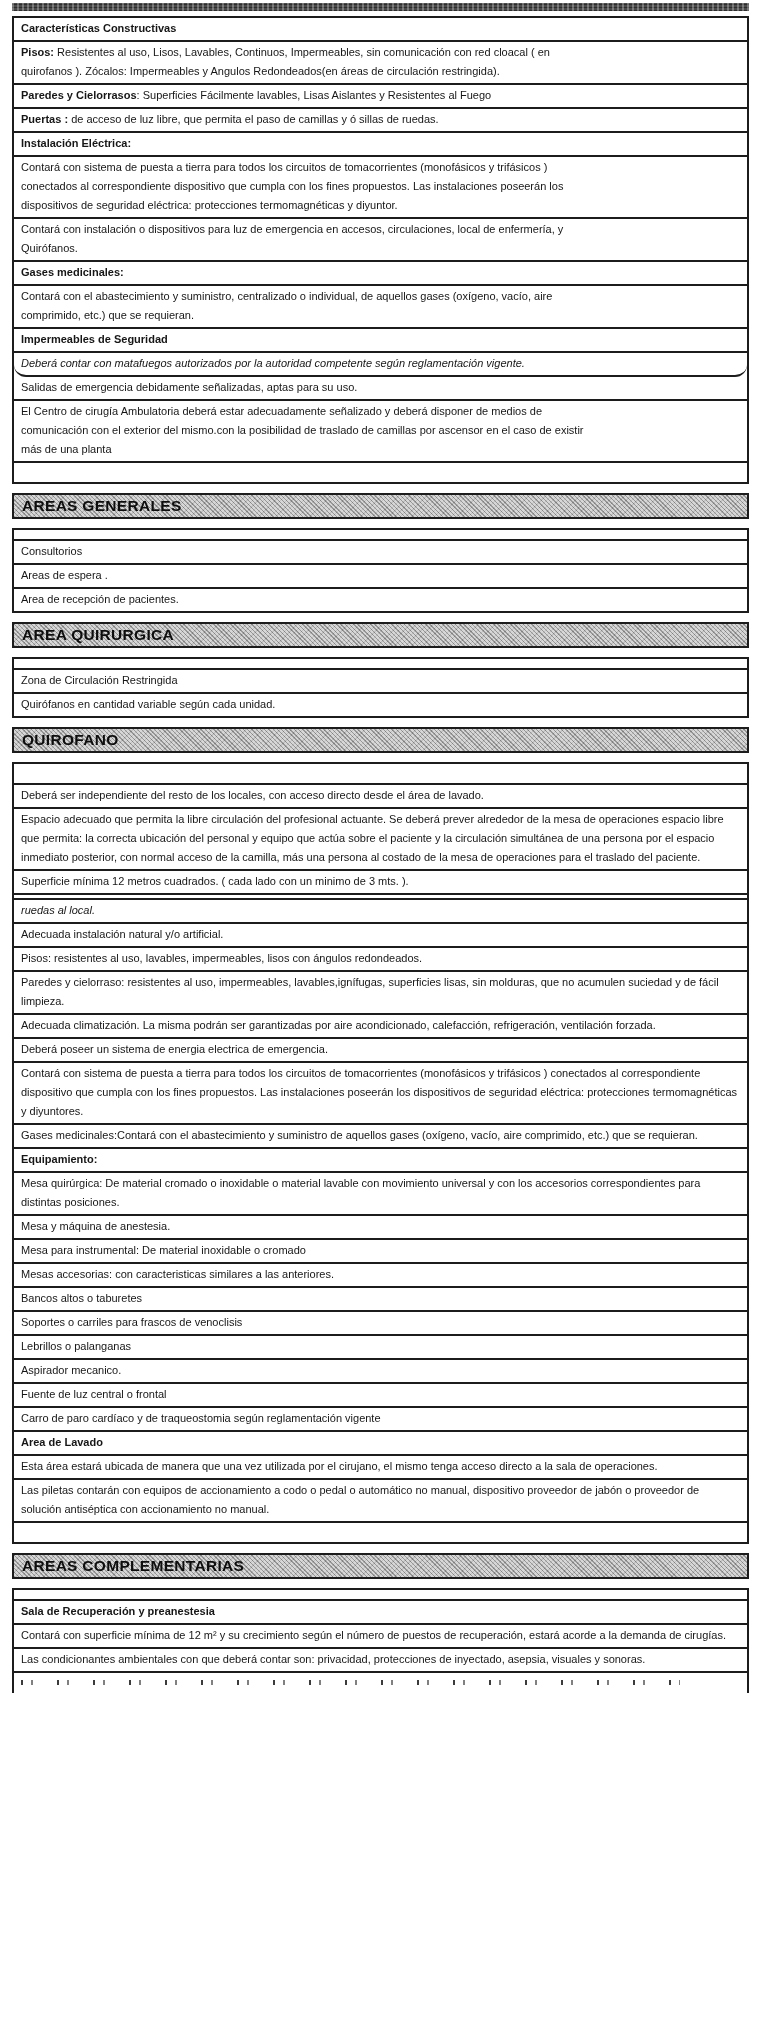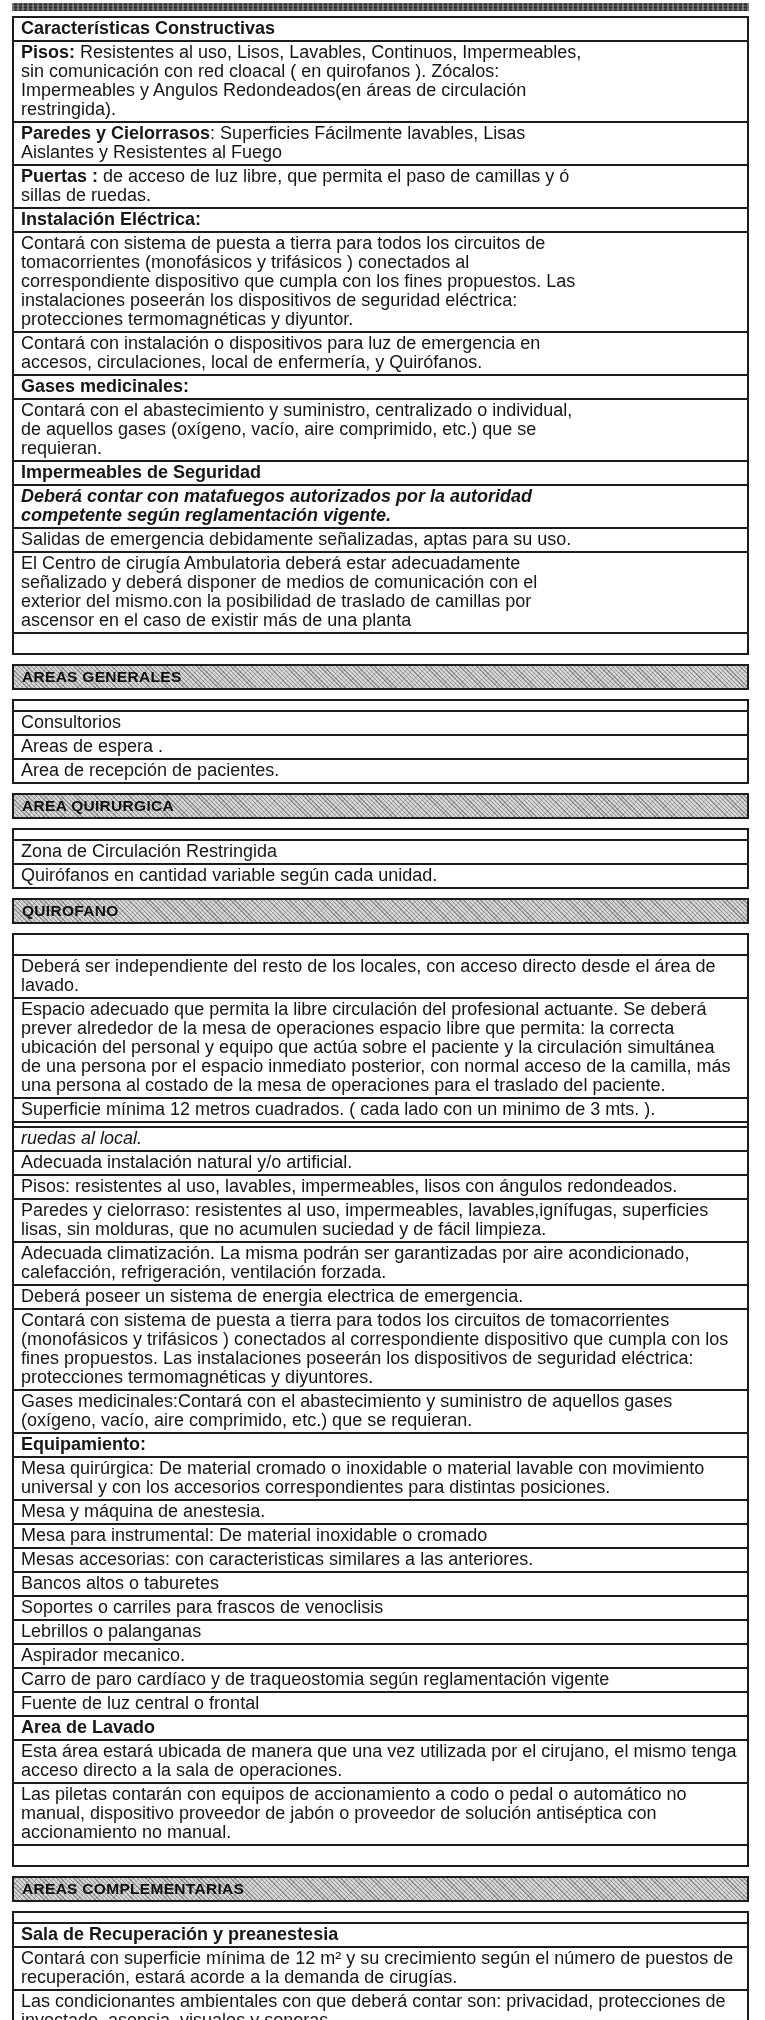--- a/index.html
+++ b/index.html
@@ -11,27 +11,27 @@
   #doc{padding:3px 16px 0 12px;}
   .top-strip{
     height:8px;margin-bottom:5px;background:#4b4b4b;
     background-image:repeating-linear-gradient(90deg,rgba(255,255,255,.28) 0 2px,transparent 2px 5px),
                      repeating-linear-gradient(0deg,rgba(0,0,0,.4) 0 1px,transparent 1px 3px);
   }
   .rtable{border:2px solid #1c1c1c;border-bottom:none;background:#fff;}
   .row{
     border-bottom:2px solid #1c1c1c;
     padding:1px 150px 2px 7px;
-    font-size:18px;line-height:19px;
+    font-size:11px;line-height:19px;
   }
   .rtable--wide .row{padding-right:10px;}
   .row--empty{height:19px;padding-top:0;padding-bottom:0;}
   .row--thin{height:9px;padding-top:0;padding-bottom:0;}
   .row--bold{font-weight:700;}
-  .row--bolditalic{font-weight:700;font-style:italic;}
+  .row--bolditalic{font-weight:400;font-style:italic;border-radius:13px;}
   .row--seam{border-top:2px solid #1c1c1c;margin-top:3px;font-style:italic;}
   .row--fragment{border-bottom:none;height:13px;padding-top:0;padding-bottom:0;}
   .lead{font-weight:700;}
   .specks{
     height:5px;margin-top:7px;width:92%;
     background:repeating-linear-gradient(90deg,rgba(25,25,25,.85) 0 2px,transparent 2px 10px,rgba(25,25,25,.55) 10px 12px,transparent 12px 36px);
   }
   .section-bar{
     margin:9px 0;border:2px solid #1c1c1c;
     height:22px;line-height:22px;padding-left:6px;
@@ -93,22 +93,22 @@
         <div class="row"><span>Gases medicinales:Contará con el abastecimiento y suministro de aquellos gases (oxígeno, vacío, aire comprimido, etc.) que se requieran.</span></div>
         <div class="row row--bold"><span>Equipamiento:</span></div>
         <div class="row"><span>Mesa quirúrgica: De material cromado o inoxidable o material lavable con movimiento universal y con los accesorios correspondientes para distintas posiciones.</span></div>
         <div class="row"><span>Mesa y máquina de anestesia.</span></div>
         <div class="row"><span>Mesa para instrumental: De material inoxidable o cromado</span></div>
         <div class="row"><span>Mesas accesorias: con caracteristicas similares a las anteriores.</span></div>
         <div class="row"><span>Bancos altos o taburetes</span></div>
         <div class="row"><span>Soportes o carriles para frascos de venoclisis</span></div>
         <div class="row"><span>Lebrillos o palanganas</span></div>
         <div class="row"><span>Aspirador mecanico.</span></div>
+        <div class="row"><span>Fuente de luz central o frontal</span></div>
         <div class="row"><span>Carro de paro cardíaco y de traqueostomia según reglamentación vigente</span></div>
-        <div class="row"><span>Fuente de luz central o frontal</span></div>
         <div class="row row--bold"><span>Area de Lavado</span></div>
         <div class="row"><span>Esta área estará ubicada de manera que una vez utilizada por el cirujano, el mismo tenga acceso directo a la sala de operaciones.</span></div>
         <div class="row"><span>Las piletas contarán con equipos de accionamiento a codo o pedal o automático no manual, dispositivo proveedor de jabón o proveedor de solución antiséptica con accionamiento no manual.</span></div>
         <div class="row row--empty"></div>
       </div>
       <div class="section-bar"><span>AREAS COMPLEMENTARIAS</span></div>
       <div class="rtable rtable--wide">
         <div class="row row--thin"></div>
         <div class="row row--bold"><span>Sala de Recuperación y preanestesia</span></div>
         <div class="row"><span>Contará con superficie mínima de 12 m² y su crecimiento según el número de puestos de recuperación, estará acorde a la demanda de cirugías.</span></div>

